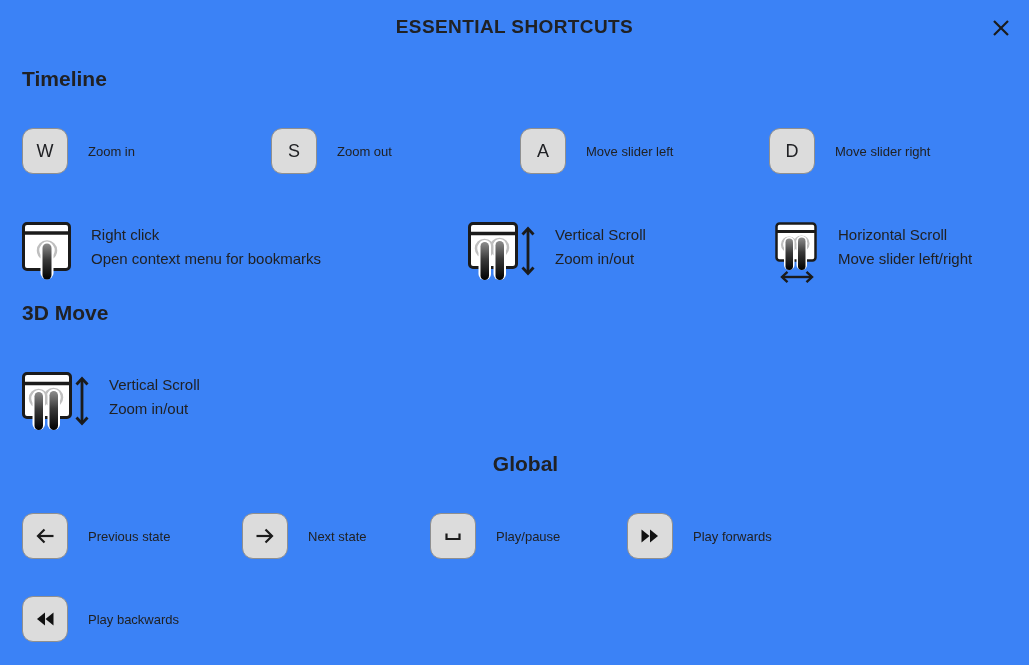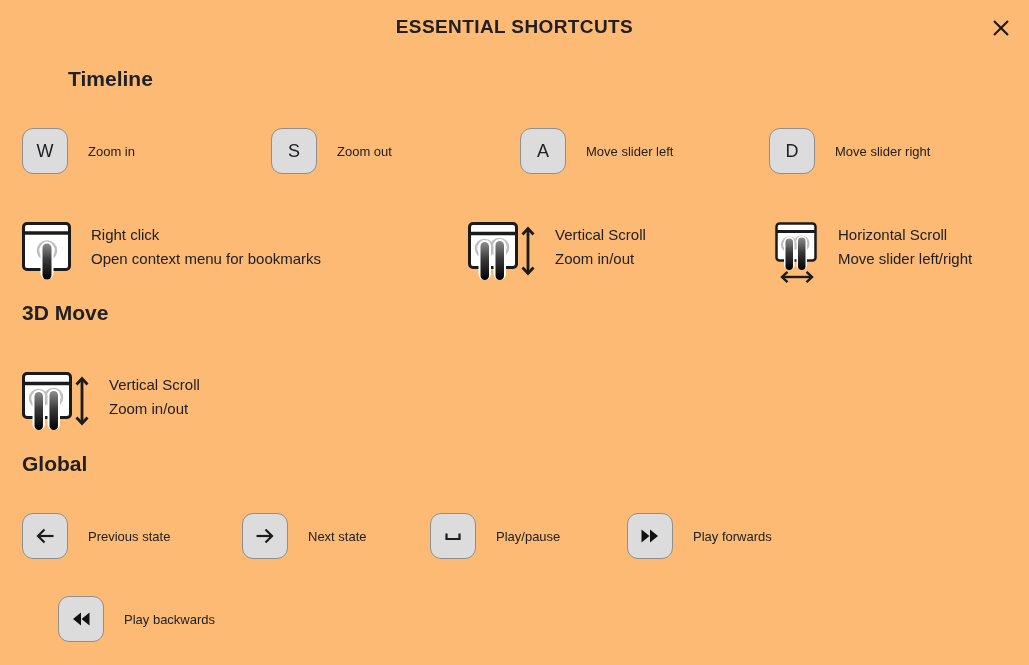--- a/index.html
+++ b/index.html
@@ -1,42 +1,42 @@
 <!DOCTYPE html>
 <html><head>
 <meta charset="utf-8">
 <style>
   html,body{margin:0;padding:0;background:#fff;}
   body{width:1029px;height:665px;overflow:hidden;font-family:"Liberation Sans",sans-serif;color:#202124;}
-  .dialog{position:relative;width:100%;height:100%;background:#fdba74;}
+  .dialog{position:relative;width:100%;height:100%;background:#3b82f6;}
   .header{position:relative;padding-top:15px;height:24px;}
   .title{margin:0;text-align:center;font-size:19px;font-weight:700;letter-spacing:.4px;line-height:24px;}
   .close-btn{position:absolute;top:13px;right:13px;width:30px;height:30px;background:none;border:none;padding:4px;cursor:pointer;}
   .content{padding-left:22px;}
   .section-heading{margin:0;font-size:21px;font-weight:700;line-height:25px;}
-  #timeline-heading{margin-top:27px;margin-left:46px;}
+  #timeline-heading{margin-top:27px;}
   .keys-grid{display:grid;grid-template-columns:repeat(4,249px);margin-top:37px;}
   .shortcut{display:flex;align-items:center;}
   .keycap{box-sizing:border-box;flex:none;width:46px;height:46px;border-radius:11px;background:#dcdcdc;border:1px solid #8f8f8f;display:flex;align-items:center;justify-content:center;font-size:18px;color:#202124;}
   .key-label{margin-left:20px;font-size:13px;white-space:nowrap;}
   .mouse-row{display:flex;align-items:flex-start;margin-top:48px;height:58px;}
   .mouse-item{display:flex;align-items:flex-start;flex:none;}
   .mi-1{width:446px;}
   .mi-2{width:307px;}
   .texts{margin-left:20px;margin-top:1px;}
   .texts .action{font-size:15px;line-height:24px;white-space:nowrap;}
   .texts .desc{font-size:15px;line-height:24px;white-space:nowrap;}
   #view3d-heading{margin-top:20px;}
   .mouse-row.single{margin-top:47px;}
-  #global-heading{margin-top:21px;}
+  #global-heading{margin-top:21px;text-align:center;}
   .global-row{display:flex;align-items:center;margin-top:37px;}
   .g1{width:220px;}
   .g2{width:188px;}
   .g3{width:197px;}
-  .last-row{margin-top:37px;margin-left:36px;}
+  .last-row{margin-top:37px;}
   svg{display:block;}
 </style>
 </head>
 <body>
 
 <svg width="0" height="0" style="position:absolute" aria-hidden="true">
   <defs>
     <linearGradient id="fgrad" x1="0" y1="0" x2="0" y2="1">
       <stop offset="0" stop-color="#8d8d8d"></stop>
       <stop offset="0.45" stop-color="#3a3a3a"></stop>

